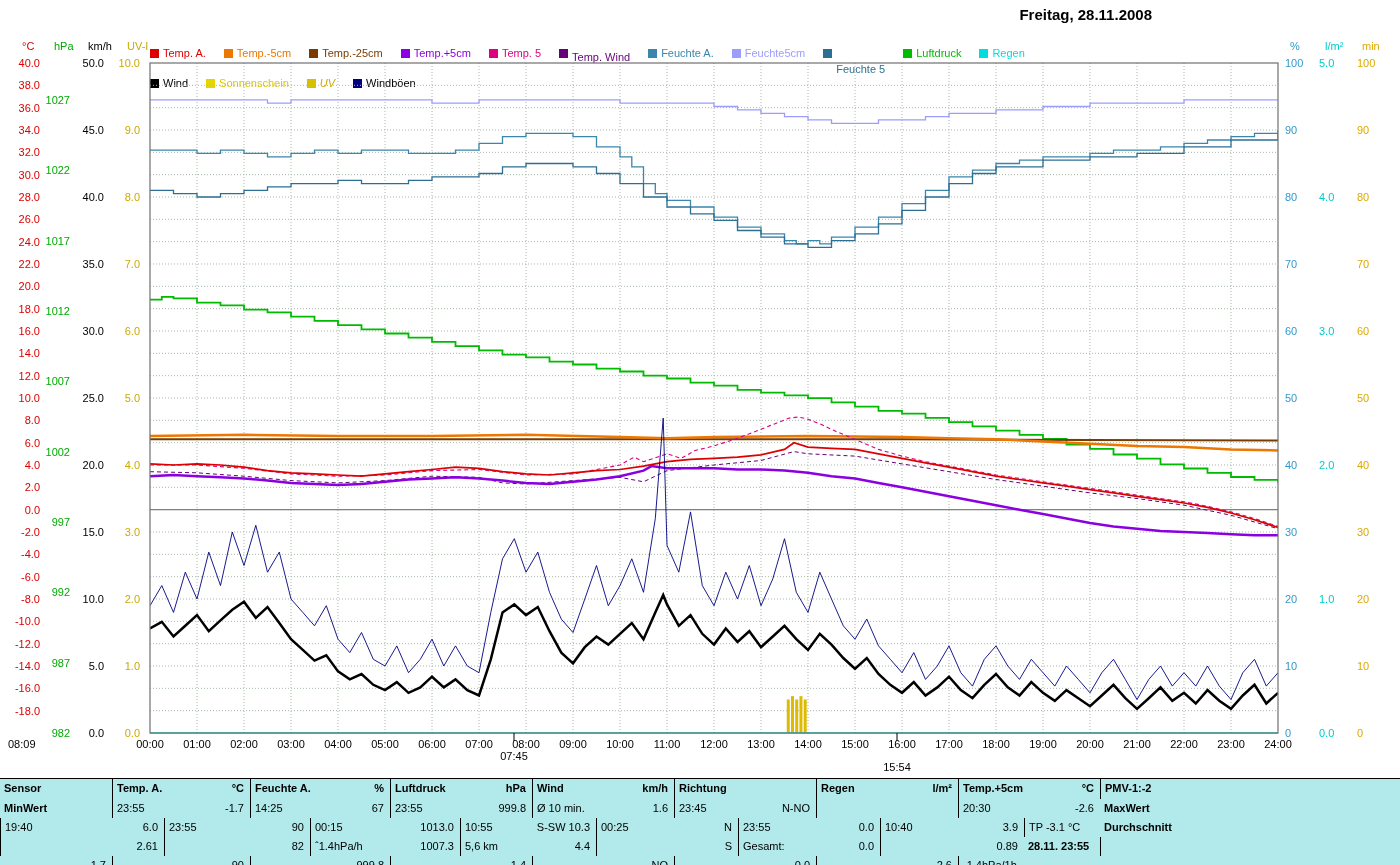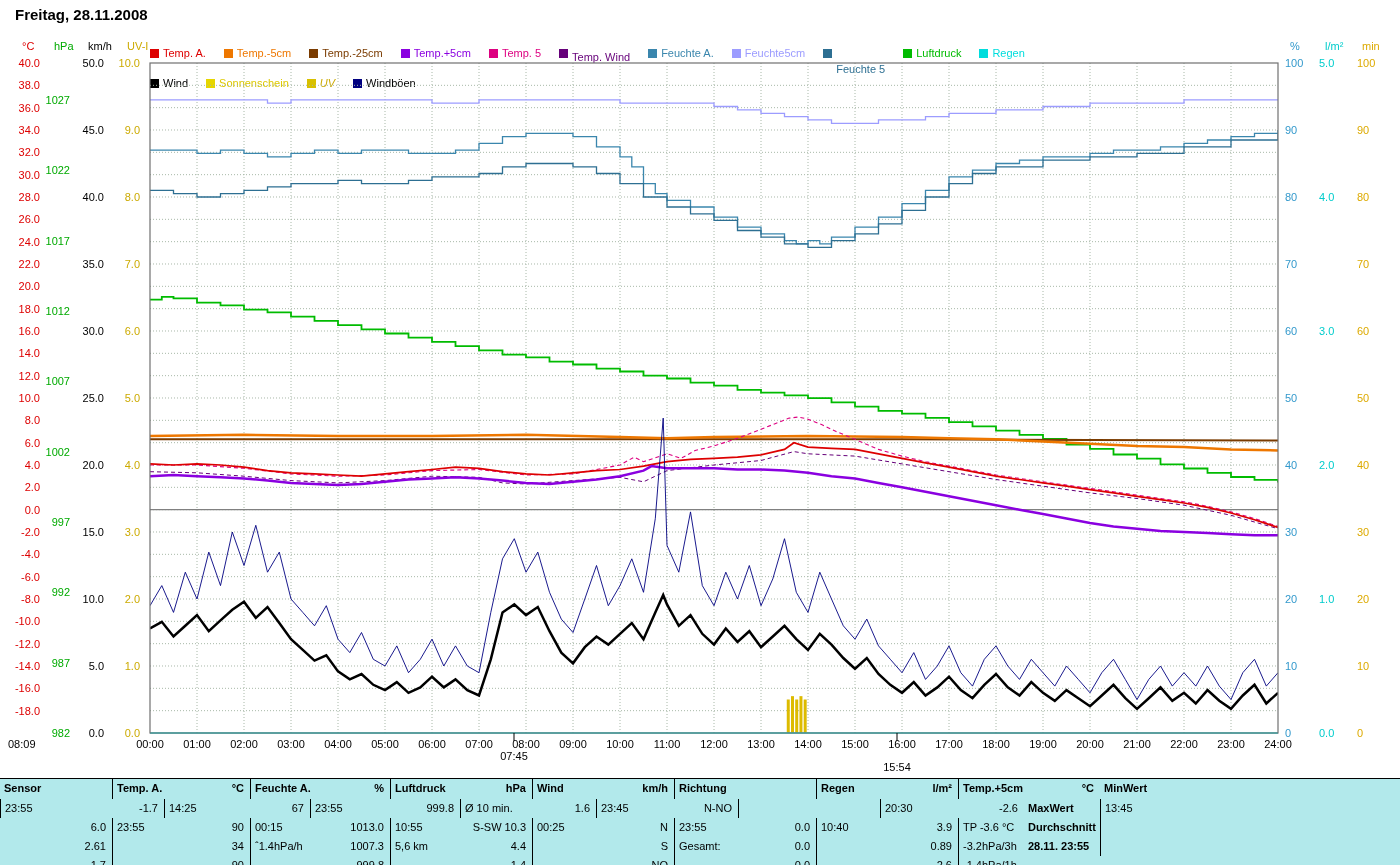--- a/index.html
+++ b/index.html
@@ -1,18 +1,18 @@
 <!DOCTYPE html>
 <html><head>
 <meta charset="utf-8">
 <style>
   html,body{margin:0;padding:0;background:#fff;}
   .screen{position:relative;width:1400px;height:865px;background:#ffffff;overflow:hidden;
           font-family:"Liberation Sans",sans-serif;color:#000;}
-  .chart-title{position:absolute;top:6px;left:15px;width:1144px;text-align:left;
+  .chart-title{position:absolute;top:6px;left:8px;width:1144px;text-align:right;
                font-size:15px;font-weight:bold;}
   .legend{position:absolute;left:150px;top:31px;width:1160px;font-size:11px;line-height:13px;}
   .legend-row{display:flex;gap:18px;margin-bottom:1px;white-space:nowrap;}
   .legend-item{display:flex;align-items:center;gap:4px;}
   .legend-swatch{width:9px;height:9px;display:inline-block;}
   svg{position:absolute;top:0;left:0;}
   .footer{position:absolute;top:778px;left:0;width:1400px;height:87px;background:#b2e9eb;
           border-top:1px solid #000;display:grid;
           grid-template-columns:112px 52px 86px 60px 80px 70px 72px 64px 78px 64px 78px 64px 78px 66px 76px auto;
           grid-template-rows:20px 19px 19px 19px 19px;font-size:11px;overflow:hidden;}
@@ -327,67 +327,67 @@
       <div class="fcell sep b">Luftdruck</div>
       <div class="fcell r b">hPa</div>
       <div class="fcell sep b">Wind</div>
       <div class="fcell r b">km/h</div>
       <div class="fcell sep b">Richtung</div>
       <div class="fcell b"></div>
       <div class="fcell sep b">Regen</div>
       <div class="fcell r b">l/m²</div>
       <div class="fcell sep b">Temp.+5cm</div>
       <div class="fcell r b">°C</div>
+      <div class="fcell sep b">PMV-1:-2</div>
       <div class="fcell b">MinWert</div>
       <div class="fcell sep">23:55</div>
       <div class="fcell r">-1.7</div>
       <div class="fcell sep">14:25</div>
       <div class="fcell r">67</div>
       <div class="fcell sep">23:55</div>
       <div class="fcell r">999.8</div>
       <div class="fcell sep">Ø 10 min.</div>
       <div class="fcell r">1.6</div>
       <div class="fcell sep">23:45</div>
       <div class="fcell r">N-NO</div>
       <div class="fcell sep"></div>
       <div class="fcell r"></div>
       <div class="fcell sep">20:30</div>
       <div class="fcell r">-2.6</div>
       <div class="fcell b">MaxWert</div>
-      <div class="fcell sep">13:45</div>
+      <div class="fcell sep">19:40</div>
       <div class="fcell r">6.0</div>
       <div class="fcell sep">23:55</div>
       <div class="fcell r">90</div>
       <div class="fcell sep">00:15</div>
       <div class="fcell r">1013.0</div>
       <div class="fcell sep">10:55</div>
       <div class="fcell r">S-SW 10.3</div>
       <div class="fcell sep">00:25</div>
       <div class="fcell r">N</div>
       <div class="fcell sep">23:55</div>
       <div class="fcell r">0.0</div>
       <div class="fcell sep">10:40</div>
       <div class="fcell r">3.9</div>
-      <div class="fcell sep">TP -3.6 °C</div>
+      <div class="fcell sep">TP -3.1 °C</div>
       <div class="fcell b">Durchschnitt</div>
       <div class="fcell sep"></div>
       <div class="fcell r">2.61</div>
       <div class="fcell sep"></div>
-      <div class="fcell r">34</div>
+      <div class="fcell r">82</div>
       <div class="fcell sep">ˆ1.4hPa/h</div>
       <div class="fcell r">1007.3</div>
       <div class="fcell sep">5,6 km</div>
       <div class="fcell r">4.4</div>
       <div class="fcell sep"></div>
       <div class="fcell r">S</div>
       <div class="fcell sep">Gesamt:</div>
       <div class="fcell r">0.0</div>
       <div class="fcell sep"></div>
       <div class="fcell r">0.89</div>
-      <div class="fcell sep">-3.2hPa/3h</div>
       <div class="fcell b">28.11. 23:55</div>
       <div class="fcell sep"></div>
       <div class="fcell r">-1.7</div>
       <div class="fcell sep"></div>
       <div class="fcell r">90</div>
       <div class="fcell sep"></div>
       <div class="fcell r">999.8</div>
       <div class="fcell sep"></div>
       <div class="fcell r">1.4</div>
       <div class="fcell sep"></div>

